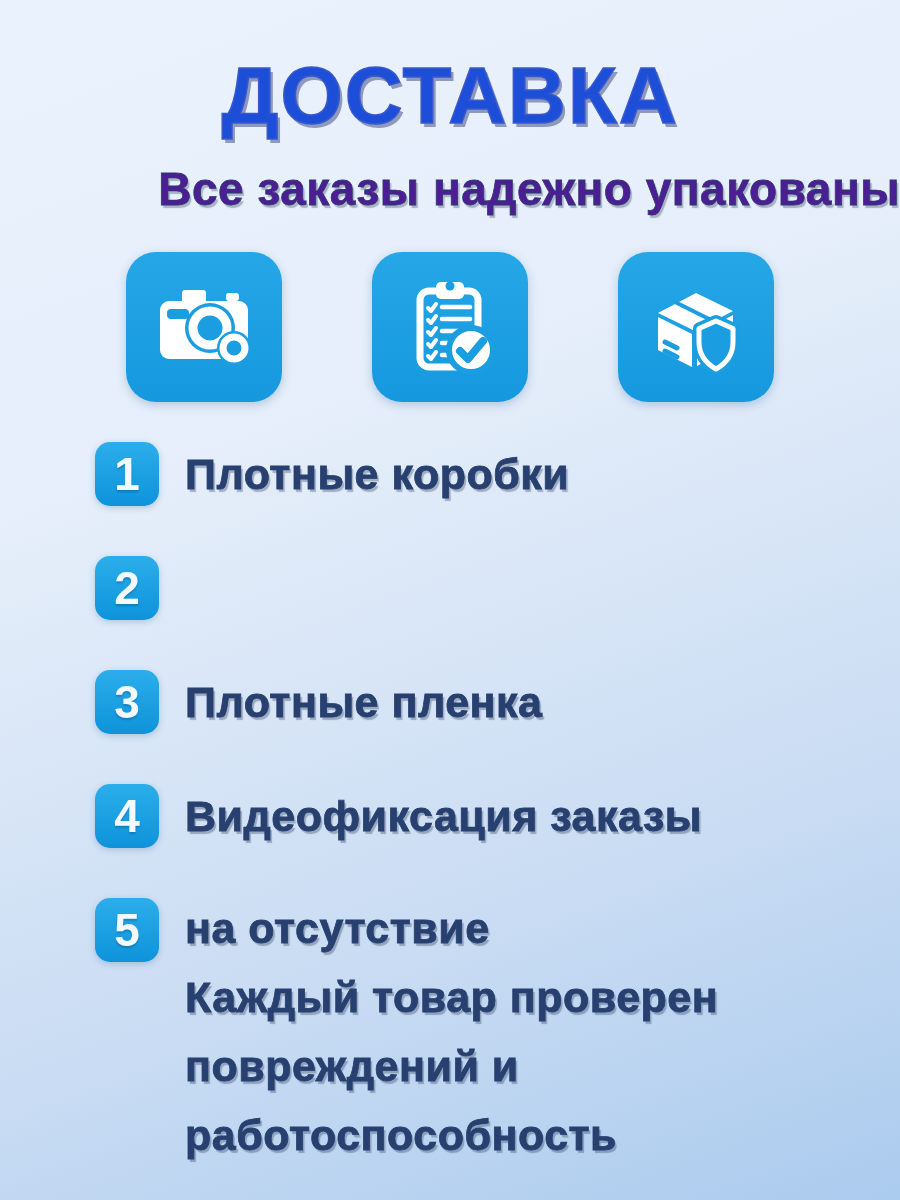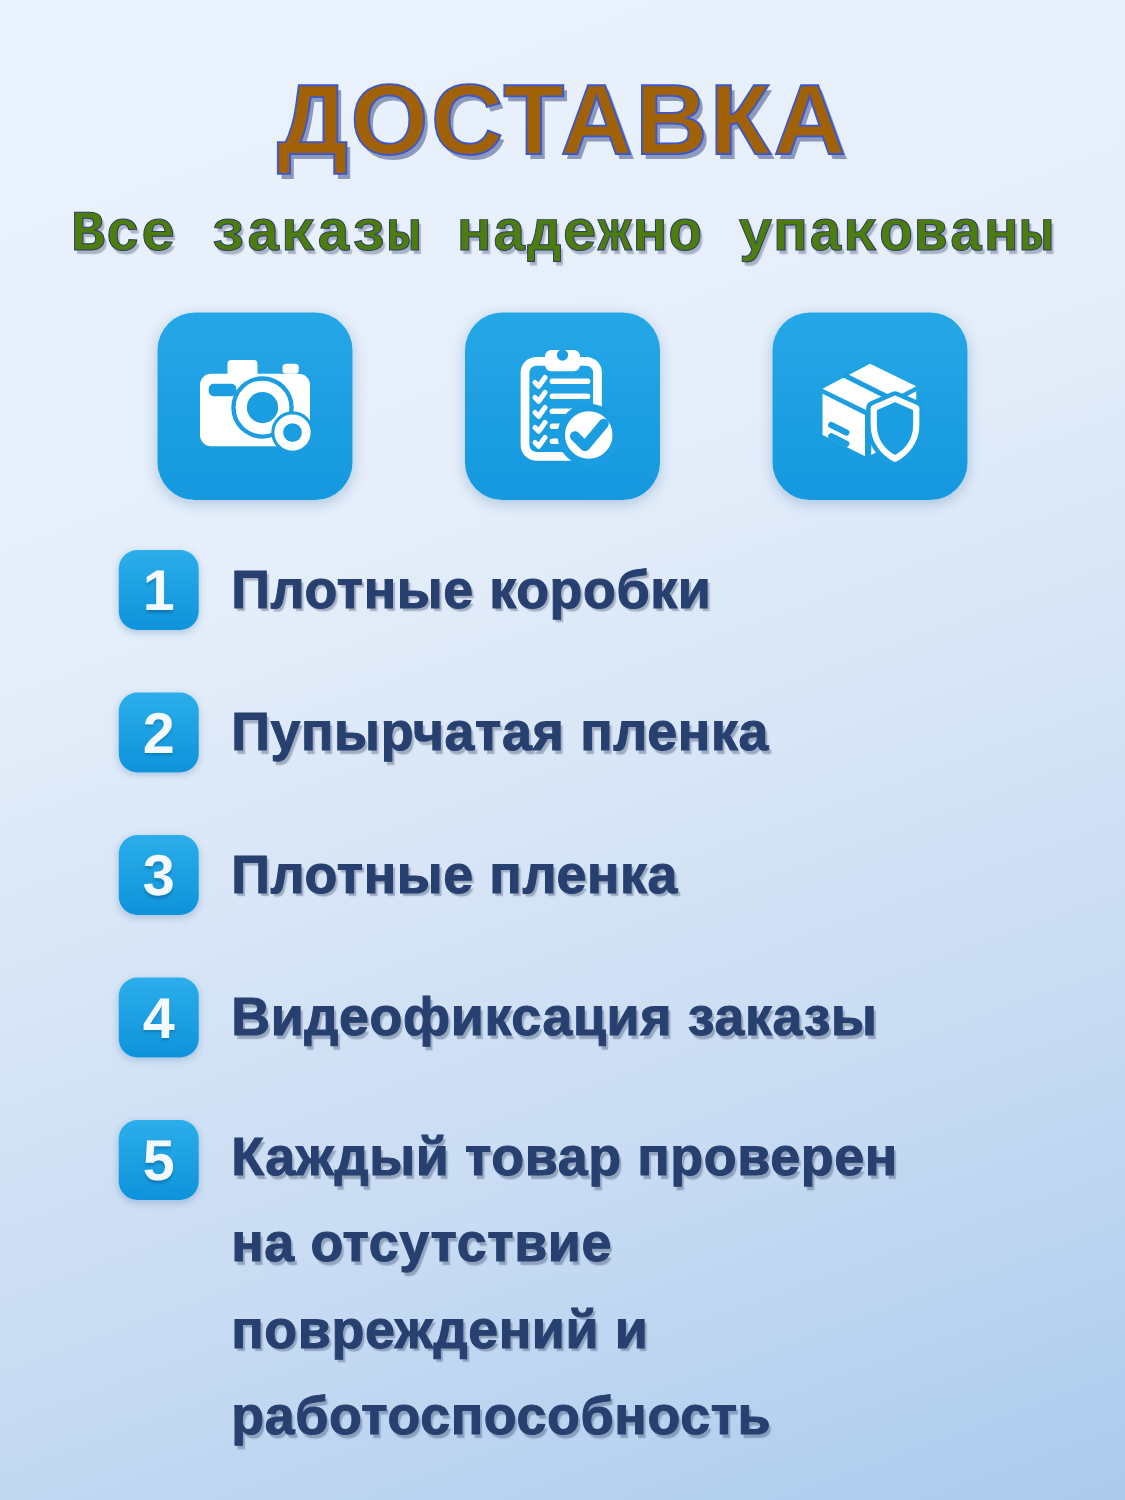--- a/index.html
+++ b/index.html
@@ -4,31 +4,30 @@
 <style>
   html, body { margin: 0; padding: 0; }
   body {
     width: 900px; height: 1200px; overflow: hidden;
     font-family: "Liberation Sans", sans-serif;
     background: linear-gradient(160deg, #EAF2FD 0%, #E5EEFA 35%, #C9DCF3 72%, #ABCBEE 100%);
   }
   .title {
     margin-top: 50px; text-align: center;
     font-size: 80px; font-weight: 700; letter-spacing: 2px;
-    color: #a16207;
+    color: #1d4ed8;
     -webkit-text-stroke: 1.5px #3A58CC;
     text-shadow: 3px 4px 0 rgba(32,48,110,0.45);
   }
   .subtitle {
-    margin-top: 20px; text-align: center;
+    margin-top: 20px; text-align: right;
     font-size: 46px; font-weight: 700; letter-spacing: 0.5px;
-    color: #4d7c0f;
+    color: #4c1d95;
     -webkit-text-stroke: 0.8px #2B3C68;
     text-shadow: 2px 3px 1px rgba(25,35,70,0.30);
-    font-family: Liberation Mono, monospace;
   }
   .icons-row {
     display: flex; justify-content: center; gap: 90px; margin-top: 36px;
   }
   .tile {
     width: 156px; height: 150px; border-radius: 30px;
     background: linear-gradient(180deg, #25A7E7 0%, #1598DE 100%);
     display: flex; align-items: center; justify-content: center;
     box-shadow: 0 3px 10px rgba(40,100,160,0.28);
   }
@@ -123,38 +122,37 @@
 
   <div class="list">
 
     <div class="row">
       <div class="badge">1</div>
       <div class="row-text">Плотные коробки</div>
     </div>
 
     <div class="row">
       <div class="badge">2</div>
-      <div class="row-text">Пупырчатая пленка</div>
     </div>
 
     <div class="row">
       <div class="badge">3</div>
       <div class="row-text">Плотные пленка</div>
     </div>
 
     <div class="row">
       <div class="badge">4</div>
       <div class="row-text">Видеофиксация заказы</div>
     </div>
 
     <div class="row row-5">
       <div class="badge">5</div>
       <div class="row-text">
+        <div>на отсутствие</div>
         <div>Каждый товар проверен</div>
-        <div>на отсутствие</div>
         <div>повреждений и</div>
         <div>работоспособность</div>
       </div>
     </div>
 
   </div>
 
 </div>
 
 </body></html>

